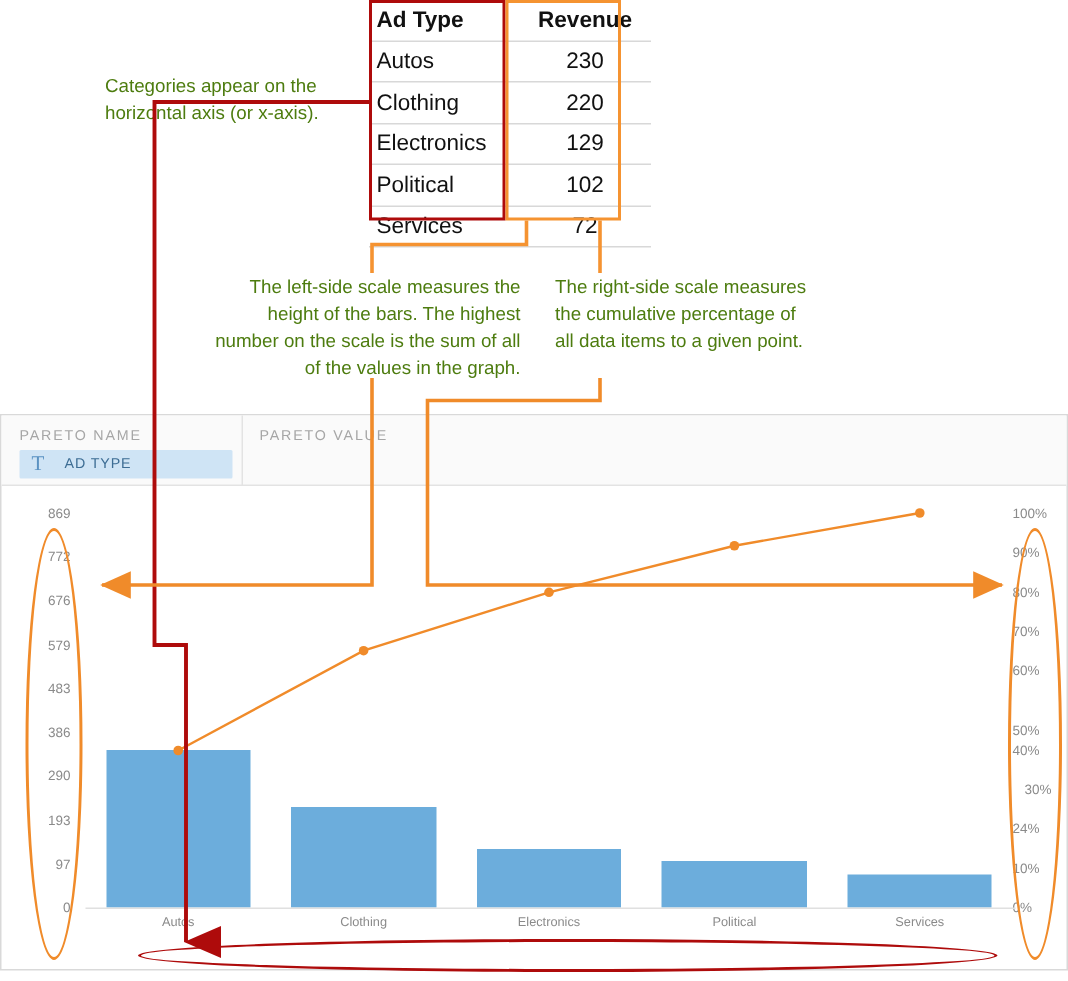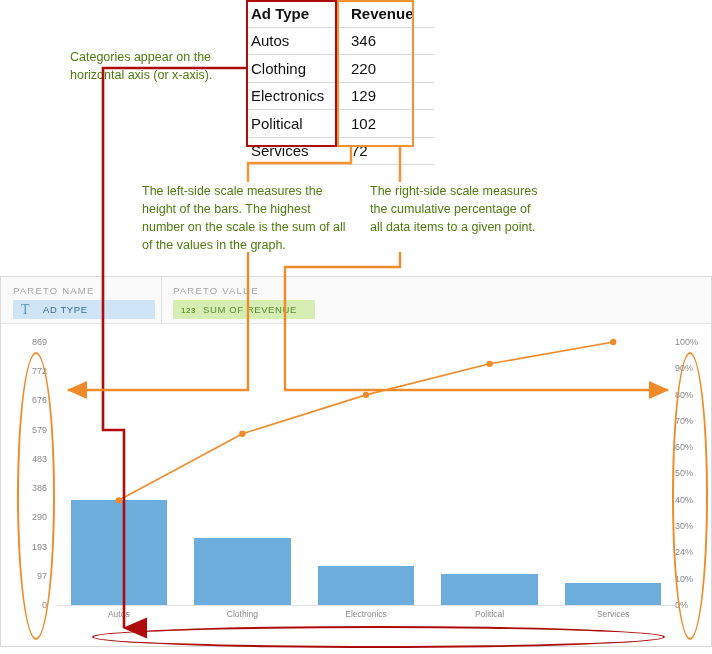--- a/index.html
+++ b/index.html
@@ -19,35 +19,35 @@
     background:#ffffff;
   }
   #data-table th,#data-table td{
     font-size:15px;padding:1px 5px;height:24.5px;
     border-bottom:1px solid #d8d8d8;
     color:#111;font-weight:normal;
     overflow:hidden;white-space:nowrap;
   }
   #data-table th{font-weight:bold;font-size:15px;}
   #data-table .c-name{width:90px;text-align:left;}
-  #data-table .c-val{width:78px;text-align:left;}
+  #data-table .c-val{width:78px;text-align:center;}
   
   .tbl-box-red{
     position:absolute;left:246px;top:0px;width:91px;height:147px;
     border:2px solid #AE0B0B;box-sizing:border-box;pointer-events:none;
   }
   .tbl-box-orange{
     position:absolute;left:337px;top:0px;width:77px;height:147px;
     border:2px solid #F59331;box-sizing:border-box;pointer-events:none;
   }
 
   
   .callout{position:absolute;font-size:12.5px;line-height:18px;color:#4d7c0f;}
   #callout-categories{left:70px;top:48px;width:160px;text-align:left;}
-  #callout-left-scale{left:142px;top:182px;width:205px;text-align:left;}
+  #callout-left-scale{left:142px;top:182px;width:205px;text-align:right;}
   #callout-right-scale{left:370px;top:182px;width:175px;text-align:left;}
 
   
   #report-panel{
     position:absolute;left:0px;top:276px;width:712px;height:371px;
     border:1px solid #d9d9d9;box-sizing:border-box;background:#ffffff;
   }
   #field-well-bar{
     position:absolute;left:0;top:0;width:710px;height:47px;
     background:#fafafa;border-bottom:1px solid #e3e3e3;box-sizing:border-box;
@@ -110,21 +110,21 @@
   <table>
     <thead>
       <tr>
         <th class="c-name">Ad Type</th>
         <th class="c-val">Revenue</th>
       </tr>
     </thead>
     <tbody>
       <tr>
         <td class="c-name">Autos</td>
-        <td class="c-val">346</td>
+        <td class="c-val">230</td>
       </tr>
       <tr>
         <td class="c-name">Clothing</td>
         <td class="c-val">220</td>
       </tr>
       <tr>
         <td class="c-name">Electronics</td>
         <td class="c-val">129</td>
       </tr>
       <tr>
@@ -150,47 +150,43 @@
   <div id="field-well-bar">
     <div class="well" id="well-name">
       <div class="well-label">PARETO NAME</div>
       <div class="pill" id="pill-ad-type">
         <span class="ic">T</span>
         <span class="tx">AD TYPE</span>
       </div>
     </div>
     <div class="well" id="well-value">
       <div class="well-label">PARETO VALUE</div>
-      <div class="pill" id="pill-sum-revenue">
-        <span class="ic">123</span>
-        <span class="tx">SUM OF REVENUE</span>
-      </div>
     </div>
   </div>
 
   <div id="chart-area">
     <div id="axis-left-col">
         <div class="axis-label axis-left" style="top: 281px;">0</div>
         <div class="axis-label axis-left" style="top: 251.643px;">97</div>
         <div class="axis-label axis-left" style="top: 222.589px;">193</div>
         <div class="axis-label axis-left" style="top: 193.232px;">290</div>
         <div class="axis-label axis-left" style="top: 164.178px; text-align: right;">386</div>
         <div class="axis-label axis-left" style="top: 134.822px;">483</div>
         <div class="axis-label axis-left" style="top: 105.768px;">579</div>
         <div class="axis-label axis-left" style="top: 76.4108px;">676</div>
         <div class="axis-label axis-left" style="top: 47.3567px;">772</div>
         <div class="axis-label axis-left" style="top: 18px;">869</div>
       </div>
     <div id="axis-right-col">
         <div class="axis-label axis-right" style="top: 281px;">0%</div>
         <div class="axis-label axis-right" style="top: 254.7px;">10%</div>
         <div class="axis-label axis-right" style="top: 228.4px;">24%</div>
-        <div class="axis-label axis-right" style="top: 202.1px;">30%</div>
+        <div class="axis-label axis-right" style="top: 202.1px; text-align: center;">30%</div>
         <div class="axis-label axis-right" style="top: 175.8px;">40%</div>
-        <div class="axis-label axis-right" style="top: 149px;">50%</div>
+        <div class="axis-label axis-right" style="top: 163px;">50%</div>
         <div class="axis-label axis-right" style="top: 123.2px;">60%</div>
         <div class="axis-label axis-right" style="top: 96.9px;">70%</div>
         <div class="axis-label axis-right" style="top: 70.6px;">80%</div>
         <div class="axis-label axis-right" style="top: 44.3px;">90%</div>
         <div class="axis-label axis-right" style="top: 18px;">100%</div>
       </div>
     <div id="plot">
         <div class="bar" style="left: 13.596px; width: 96.408px; height: 104.716px; background: rgb(108, 173, 220);"></div>
         <div class="bar" style="left: 137.196px; width: 96.408px; height: 66.5823px; background: rgb(108, 173, 220);"></div>
         <div class="bar" style="left: 260.796px; width: 96.408px; height: 39.0414px; background: rgb(108, 173, 220);"></div>

